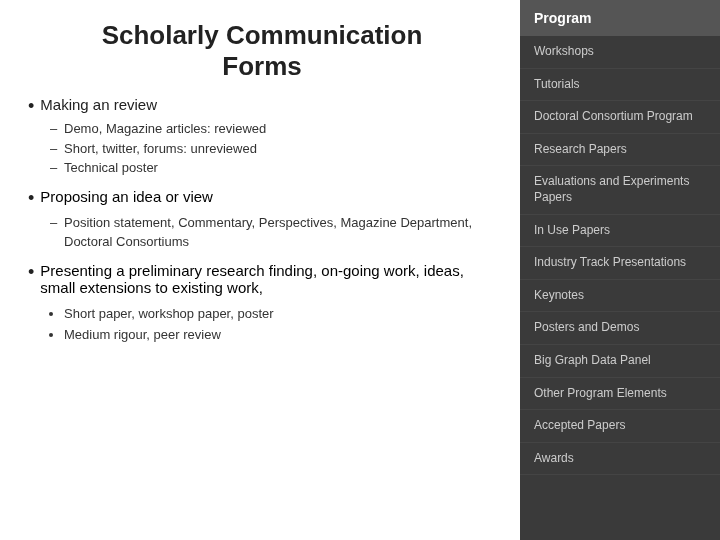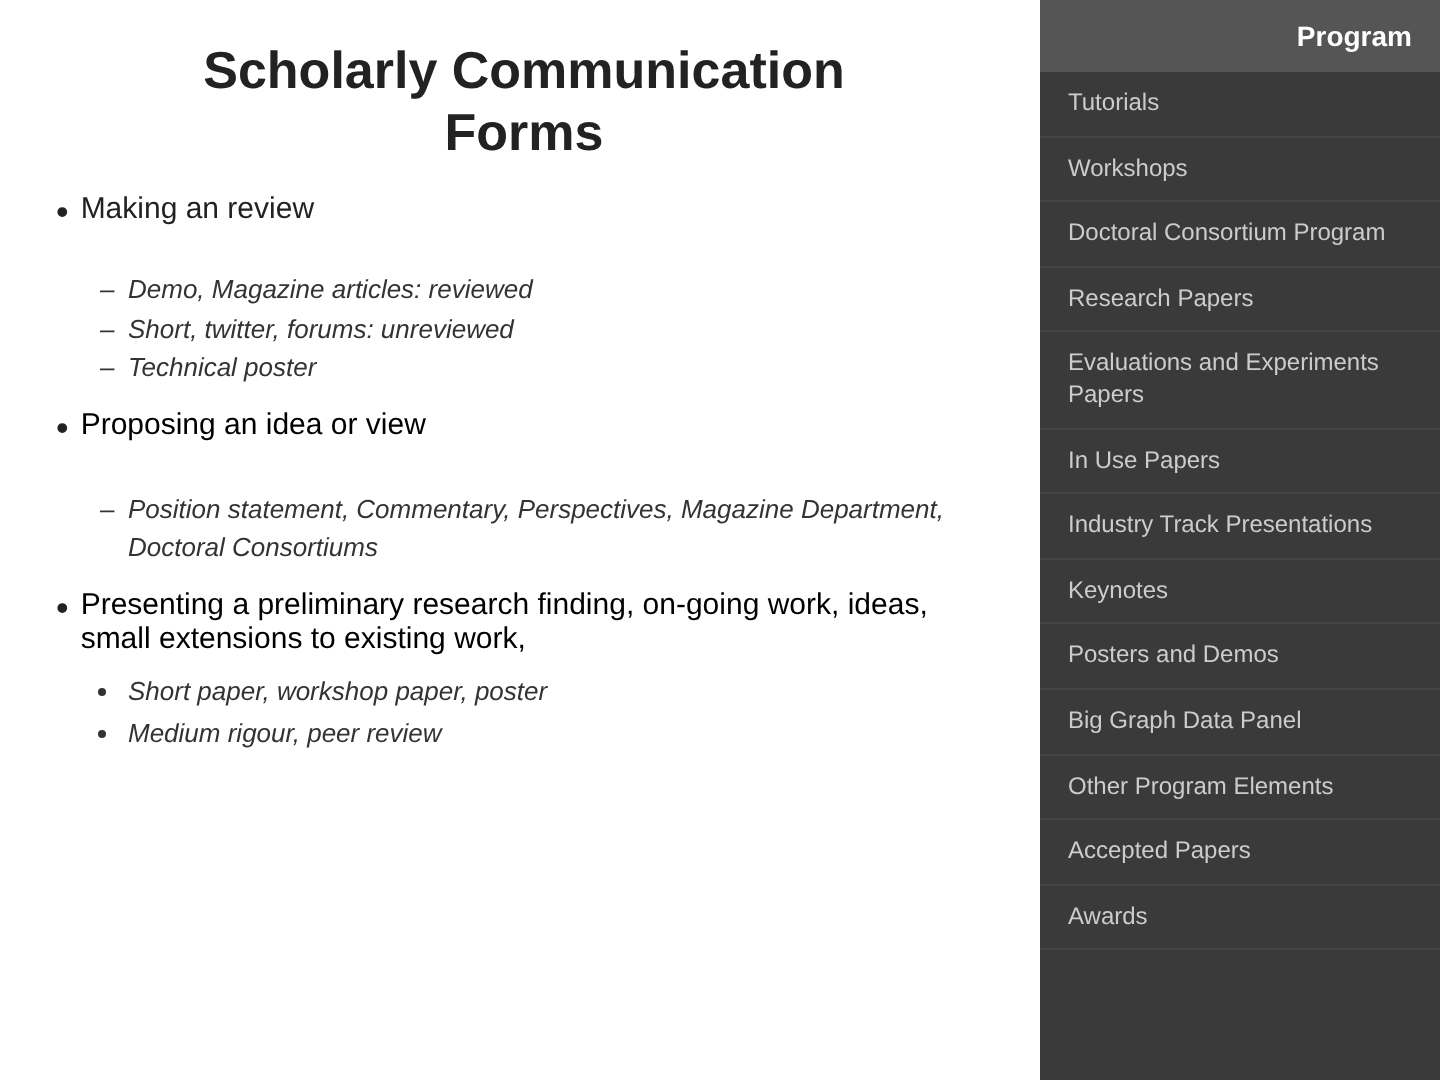--- a/index.html
+++ b/index.html
@@ -53,22 +53,21 @@
       margin-top: 1px;
     }
 
     .bullet-primary .label {
       font-size: 15px;
     }
 
     .sub-list {
       list-style: none;
       padding-left: 22px;
-      margin-top: 20px;
-      font-style: italic;
+      margin-top: 4px;
     }
 
     .sub-list li {
       font-size: 13px;
       color: #333;
       line-height: 1.5;
       position: relative;
       padding-left: 14px;
     }
 
@@ -82,21 +81,20 @@
       font-size: 22px;
       font-weight: normal;
       color: #000000;
       margin-bottom: 4px;
     }
 
     .nested-sub-list {
       list-style: disc;
       padding-left: 36px;
       margin-top: 2px;
-      font-style: italic;
     }
 
     .nested-sub-list li {
       font-size: 13px;
       color: #333;
       line-height: 1.6;
     }
 
     
     .sidebar {
@@ -106,21 +104,21 @@
       overflow-y: auto;
       flex-shrink: 0;
     }
 
     .sidebar-header {
       background: #555;
       color: #fff;
       font-size: 14px;
       font-weight: bold;
       padding: 10px 14px;
-      text-align: right;
+      text-align: left;
     }
 
     .sidebar-item {
       padding: 8px 14px;
       color: #ccc;
       font-size: 12px;
       line-height: 1.3;
       cursor: pointer;
       border-bottom: 1px solid #444;
     }
@@ -167,22 +165,22 @@
         <li><span>Short paper, workshop paper, poster</span></li>
         <li><span>Medium rigour, peer review</span></li>
       </ul>
     </li>
   </ul>
 </div>
 
 <div class="sidebar">
   <div class="sidebar-header">Program</div>
   <div id="sidebar-items">
+      <div class="sidebar-item">Workshops</div>
       <div class="sidebar-item">Tutorials</div>
-      <div class="sidebar-item">Workshops</div>
       <div class="sidebar-item">Doctoral Consortium Program</div>
       <div class="sidebar-item">Research Papers</div>
       <div class="sidebar-item">Evaluations and Experiments Papers</div>
       <div class="sidebar-item">In Use Papers</div>
       <div class="sidebar-item">Industry Track Presentations</div>
       <div class="sidebar-item">Keynotes</div>
       <div class="sidebar-item">Posters and Demos</div>
       <div class="sidebar-item">Big Graph Data Panel</div>
       <div class="sidebar-item">Other Program Elements</div>
       <div class="sidebar-item">Accepted Papers</div>

